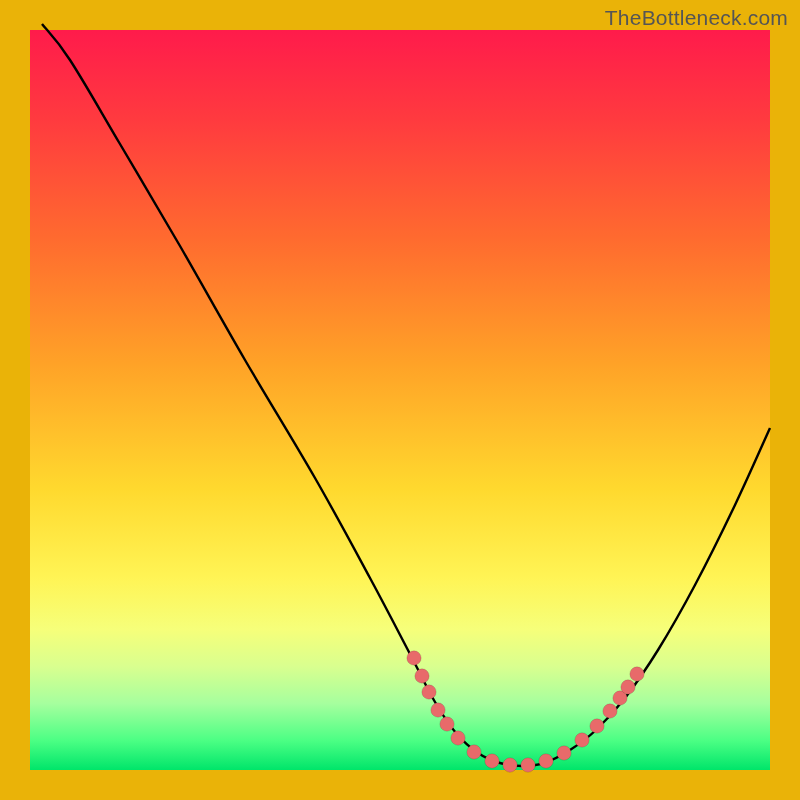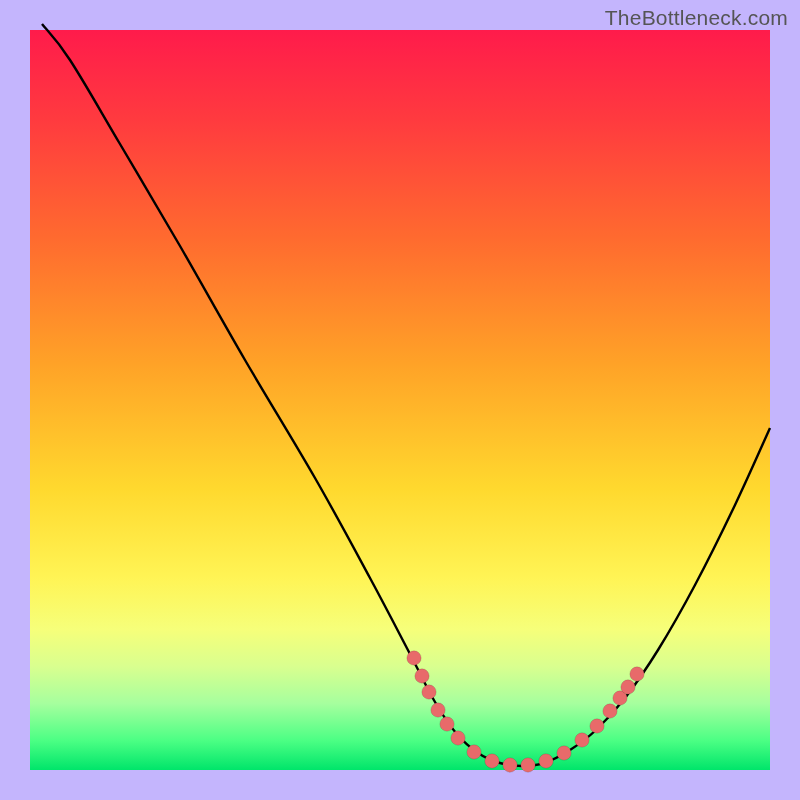--- a/index.html
+++ b/index.html
@@ -10,21 +10,21 @@
     background: #000;
     overflow: hidden;
     font-family: Arial, Helvetica, sans-serif;
   }
   .frame {
     position: absolute;
     left: 0;
     top: 0;
     width: 800px;
     height: 800px;
-    background: #c4b5fd;
+    background: #eab308;
   }
   .plot {
     position: absolute;
     left: 30px;
     top: 30px;
     width: 740px;
     height: 740px;
     background: linear-gradient(to bottom,
       #ff1b4b 0%,
       #ff3a3f 12%,

